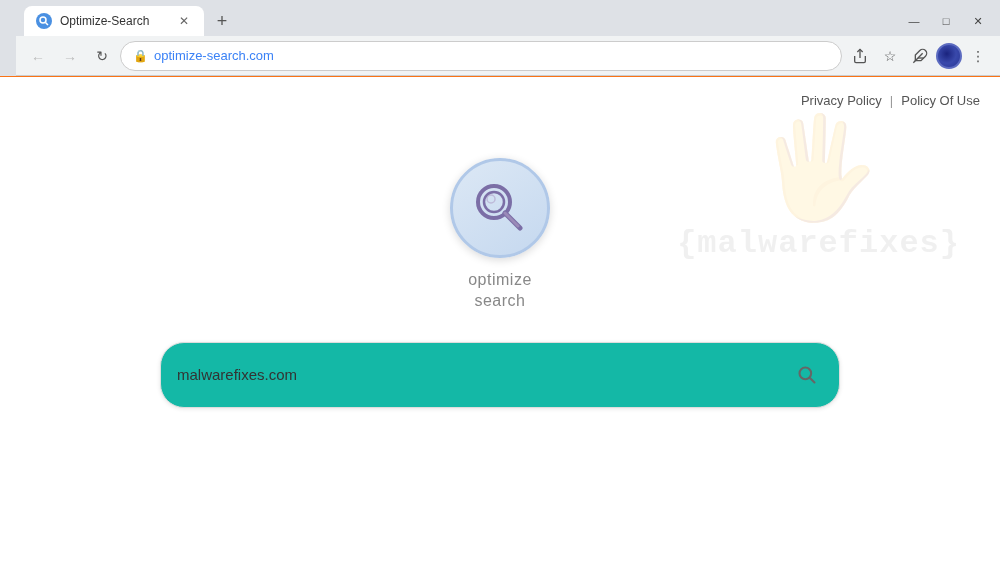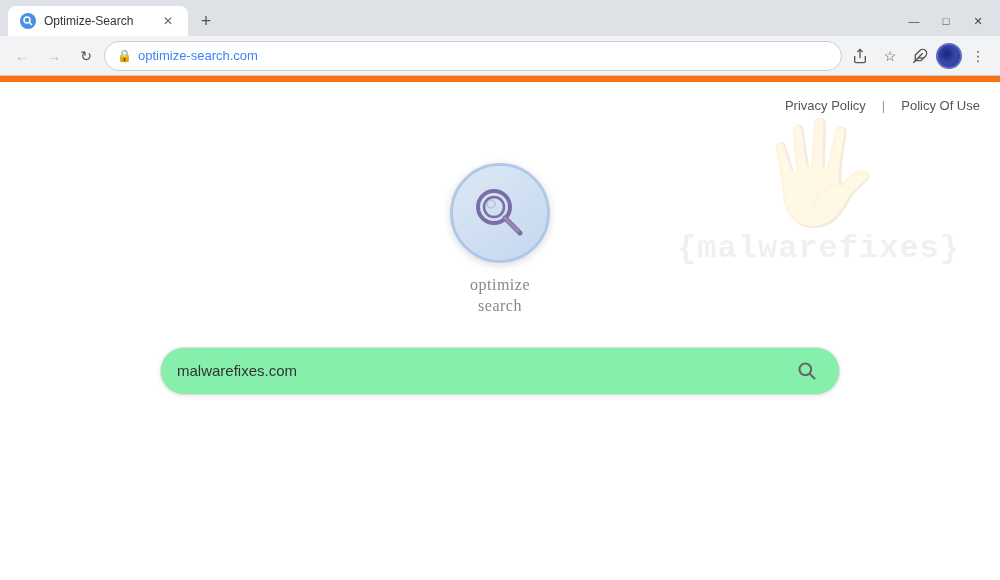--- a/index.html
+++ b/index.html
@@ -1,21 +1,22 @@
 <!DOCTYPE html>
 <html><head>
   <meta charset="utf-8">
   <style>
     * { margin: 0; padding: 0; box-sizing: border-box; }
     body { width: 1000px; height: 580px; overflow: hidden; font-family: 'Segoe UI', Arial, sans-serif; background: #fff; }
 
     
     .browser-chrome {
       background: #dee1e6;
-      border-bottom: 6px solid #f97316;
+      border-bottom: 1px solid #f97316;
+      padding-left: 16px;
     }
     .title-bar {
       display: flex;
       align-items: center;
       padding: 6px 8px 0 8px;
       background: #dee1e6;
       height: 36px;
     }
     .tab {
       display: flex;
@@ -154,21 +155,21 @@
       letter-spacing: 1px;
       margin-top: 8px;
     }
 
     
     .top-nav {
       width: 100%;
       display: flex;
       justify-content: flex-end;
       padding: 16px 20px 0 0;
-      gap: 16px;
+      gap: 8px;
     }
     .nav-link {
       font-size: 13px;
       color: #555;
       text-decoration: none;
       cursor: pointer;
     }
     .nav-separator {
       font-size: 13px;
       color: #999;
@@ -194,39 +195,39 @@
       justify-content: center;
       box-shadow: 0 2px 8px rgba(0,0,0,0.15);
       position: relative;
     }
 
     .logo-text {
       margin-top: 12px;
       text-align: center;
       font-size: 16px;
       color: #888;
-      font-family: Liberation Serif, serif;
+      font-family: Liberation Sans, sans-serif;
       line-height: 1.3;
       letter-spacing: 0.5px;
     }
 
     
     .search-area {
       margin-top: 30px;
       width: 680px;
     }
     .search-bar {
       display: flex;
       align-items: center;
       border: 1px solid #ddd;
       border-radius: 24px;
-      background: #86efac;
+      background: #14b8a6;
       box-shadow: 0 1px 4px rgba(0,0,0,0.1);
       padding: 0 16px;
-      height: 48px;
+      height: 66px;
     }
     .search-input {
       flex: 1;
       border: none;
       outline: none;
       font-size: 15px;
       color: #333;
       background: transparent;
     }
     .search-icon-btn {

